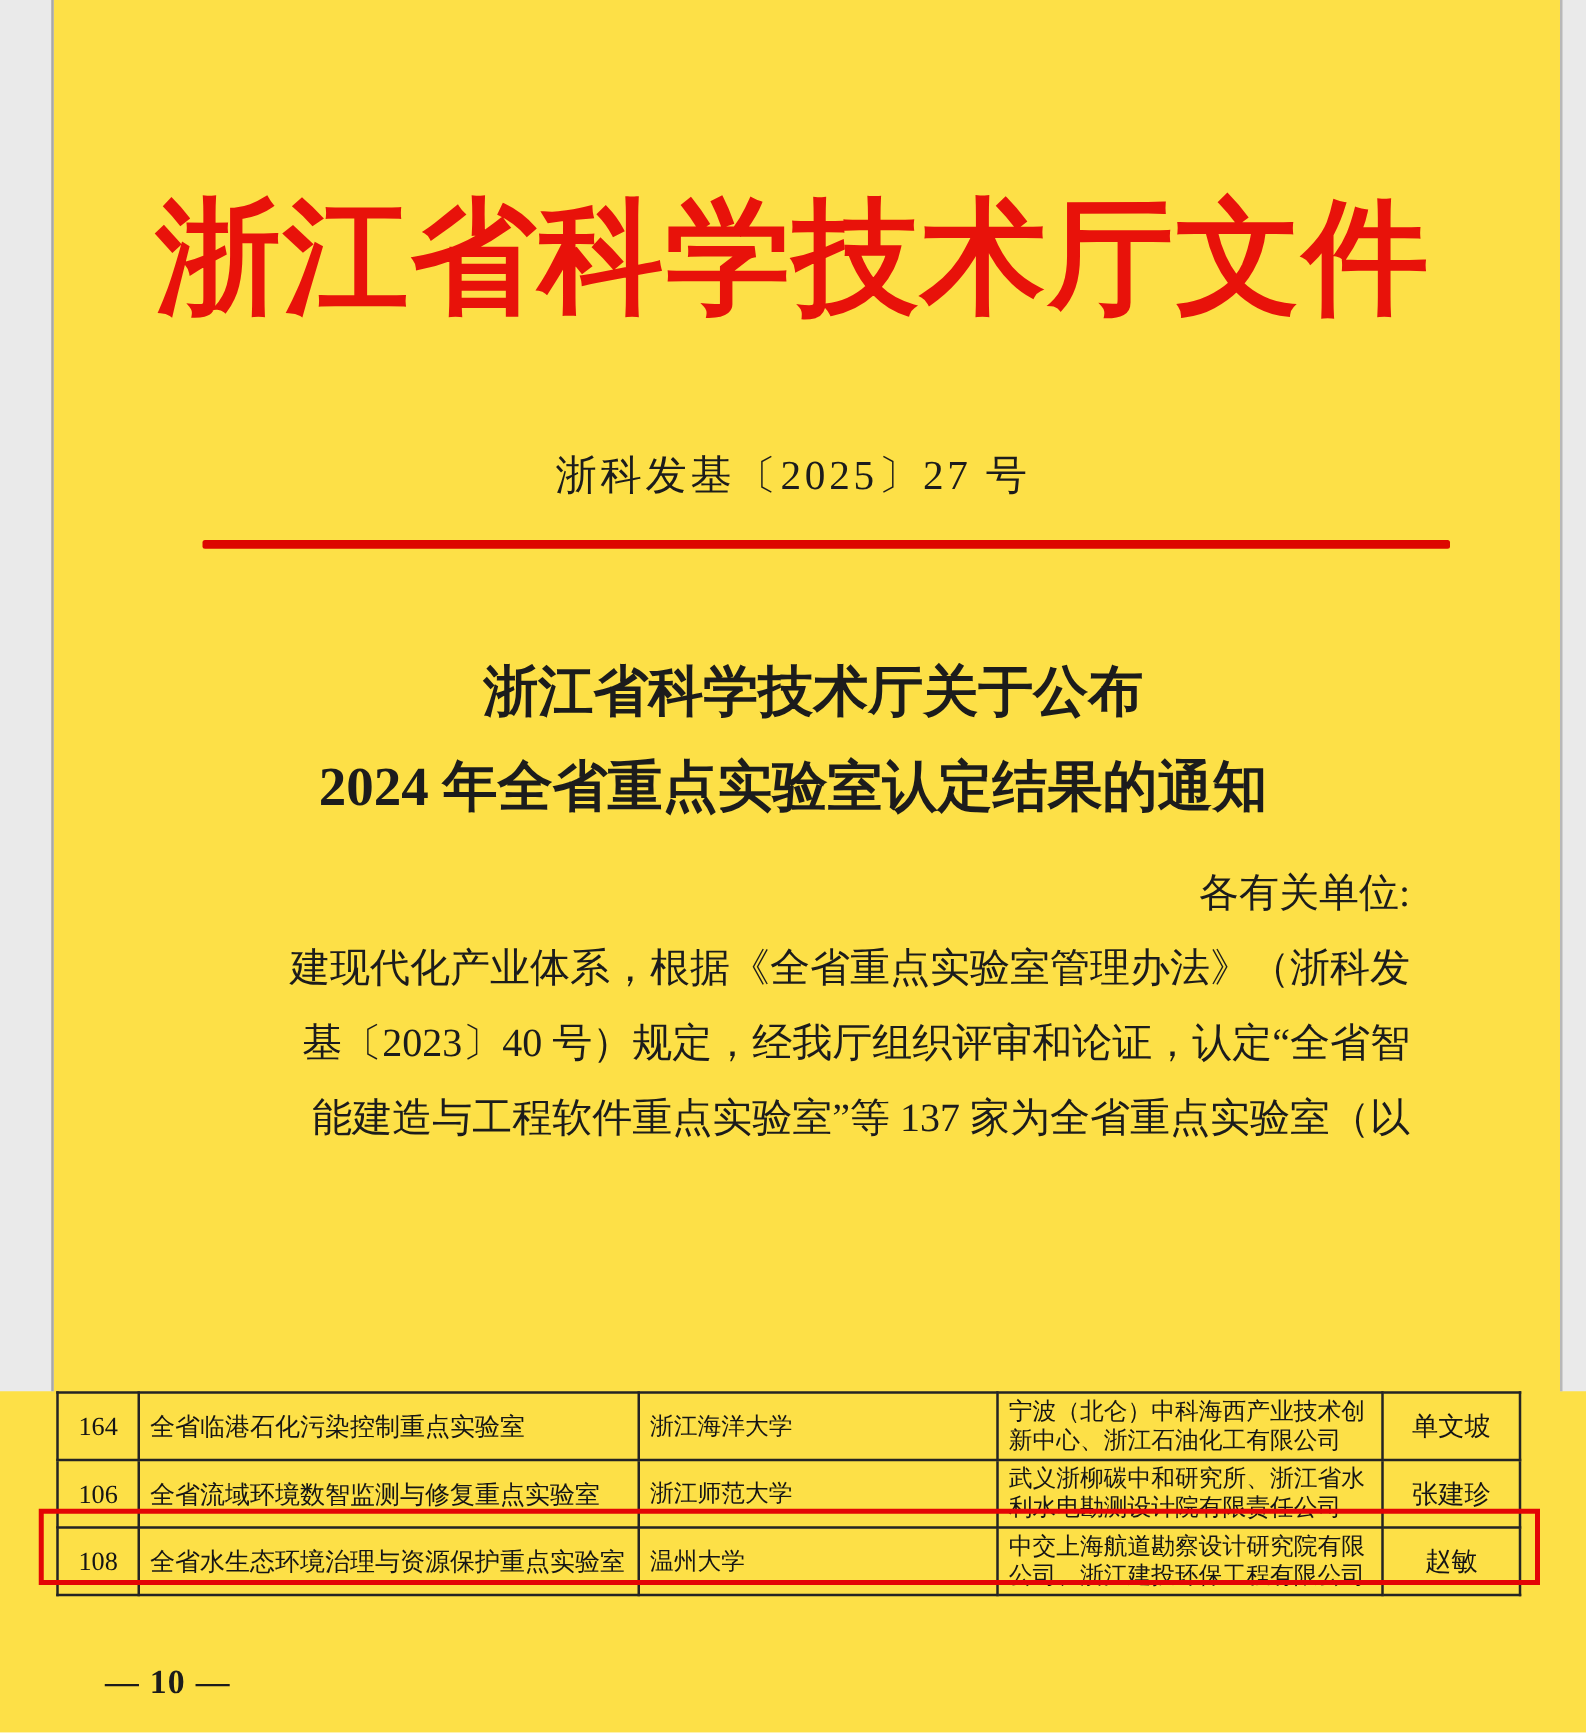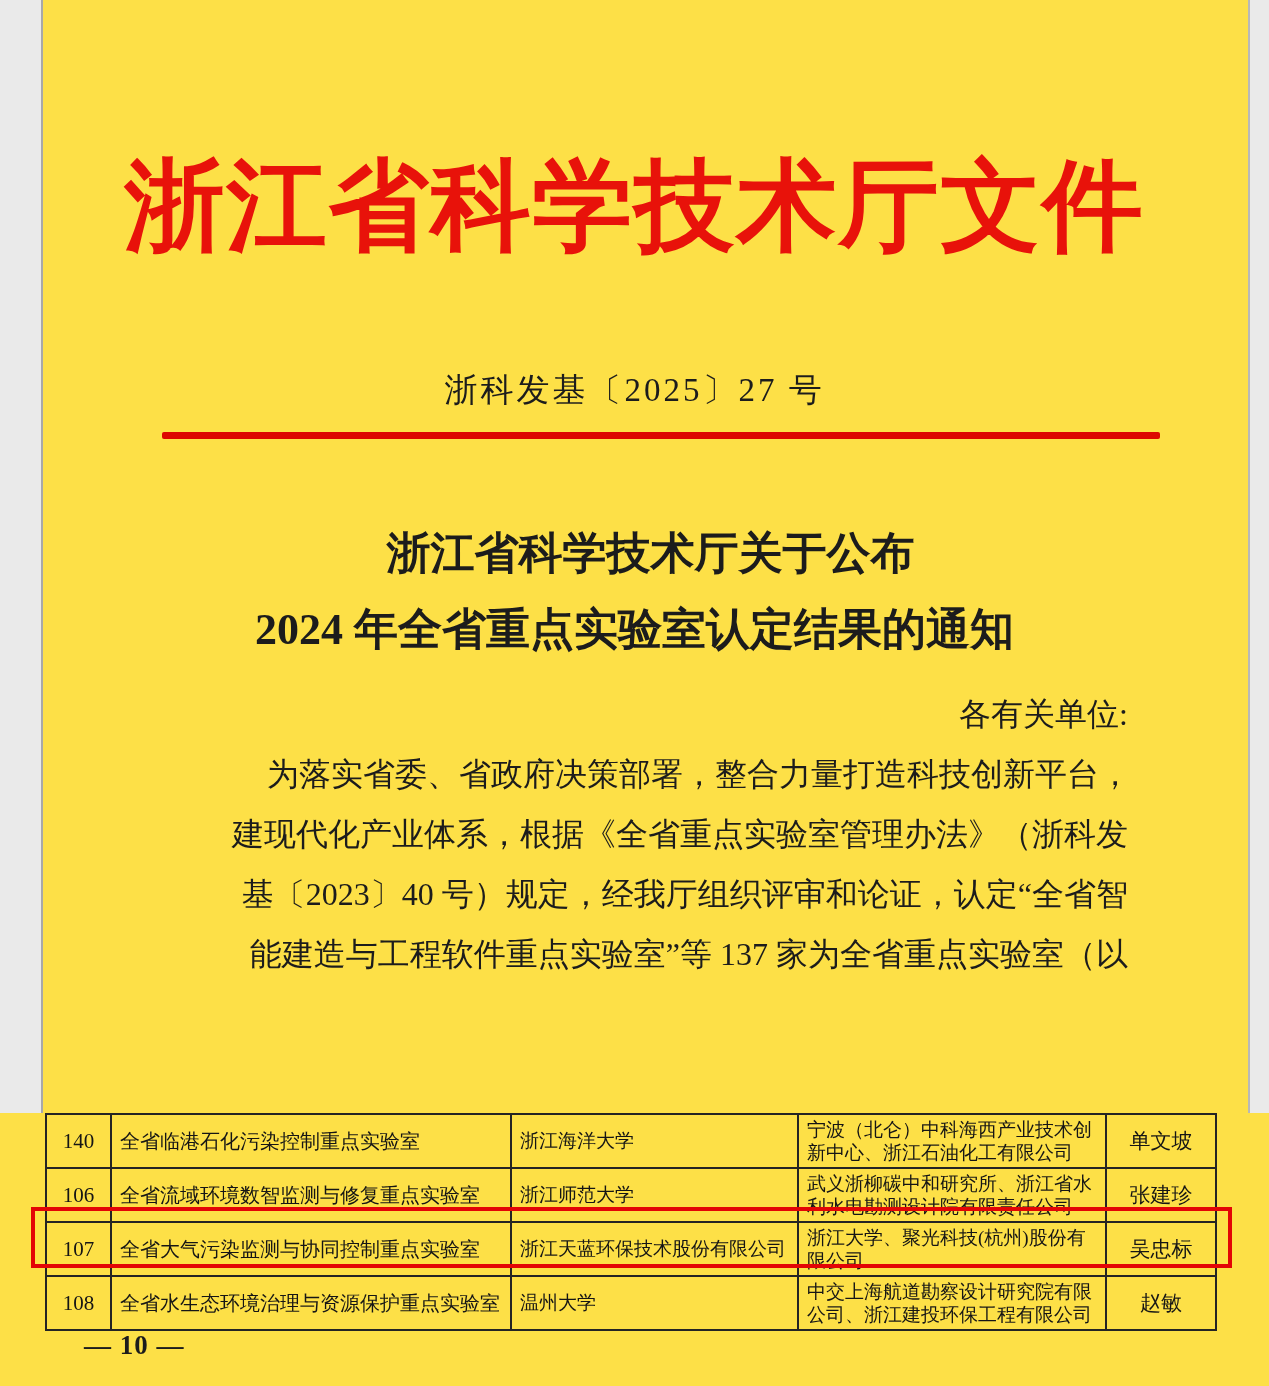--- a/index.html
+++ b/index.html
@@ -16,21 +16,21 @@
   .margin-strip.left{left:0;width:41px;border-right:2px solid #a8a8a8;}
   .margin-strip.right{left:1248px;width:21px;border-left:2px solid #b8b8b8;}
 
   .header-title{
     position:absolute;top:142px;left:0;width:100%;text-align:center;
     font-size:100px;font-weight:bold;color:var(--header-red,#e8120a);
     letter-spacing:2px;white-space:nowrap;line-height:1.3;
   }
   .doc-number{
     position:absolute;top:358px;left:0;width:100%;text-align:center;
-    font-size:33px;letter-spacing:3px;margin-top:10px;
+    font-size:33px;letter-spacing:3px;
   }
   .red-rule{
     position:absolute;top:432px;left:162px;width:998px;height:7px;
     background:var(--rule-red,#dd0700);border-radius:2px;
   }
   .notice-title{
     position:absolute;left:0;width:100%;text-align:center;
     font-weight:bold;font-size:44px;white-space:nowrap;
   }
   .notice-title.line1{top:524px;margin-left:16px;}
@@ -80,56 +80,48 @@
   <div class="doc-number">浙科发基〔2025〕27 号</div>
 
   <div class="red-rule"></div>
 
   <div class="notice-title line1">浙江省科学技术厅关于公布</div>
   <div class="notice-title line2">2024 年全省重点实验室认定结果的通知</div>
 
   <div class="body-block">
     <div class="body-line">各有关单位:</div>
     <div>
-        <div class="body-line indent">为落实省委、省政府决策部署，整合力量打造科技创新平台，</div>
         <div class="body-line">建现代化产业体系，根据《全省重点实验室管理办法》（浙科发</div>
         <div class="body-line">基〔2023〕40 号）规定，经我厅组织评审和论证，认定“全省智</div>
         <div class="body-line">能建造与工程软件重点实验室”等 137 家为全省重点实验室（以</div>
       </div>
   </div>
 
   <table class="lab-table">
     <colgroup>
       <col style="width:65px">
       <col style="width:400px">
       <col style="width:287px">
       <col style="width:308px">
       <col style="width:110px">
     </colgroup>
     <tbody>
         <tr>
-          <td class="num">140</td>
+          <td class="num">164</td>
           <td class="lab">全省临港石化污染控制重点实验室</td>
           <td class="inst">浙江海洋大学</td>
           <td class="part">宁波（北仑）中科海西产业技术创新中心、浙江石油化工有限公司</td>
           <td class="dir">单文坡</td>
         </tr>
         <tr>
           <td class="num">106</td>
           <td class="lab">全省流域环境数智监测与修复重点实验室</td>
           <td class="inst">浙江师范大学</td>
           <td class="part">武义浙柳碳中和研究所、浙江省水利水电勘测设计院有限责任公司</td>
           <td class="dir">张建珍</td>
-        </tr>
-        <tr>
-          <td class="num">107</td>
-          <td class="lab">全省大气污染监测与协同控制重点实验室</td>
-          <td class="inst">浙江天蓝环保技术股份有限公司</td>
-          <td class="part">浙江大学、聚光科技(杭州)股份有限公司</td>
-          <td class="dir">吴忠标</td>
         </tr>
         <tr>
           <td class="num">108</td>
           <td class="lab">全省水生态环境治理与资源保护重点实验室</td>
           <td class="inst">温州大学</td>
           <td class="part">中交上海航道勘察设计研究院有限公司、浙江建投环保工程有限公司</td>
           <td class="dir">赵敏</td>
         </tr>
       </tbody>
   </table>

